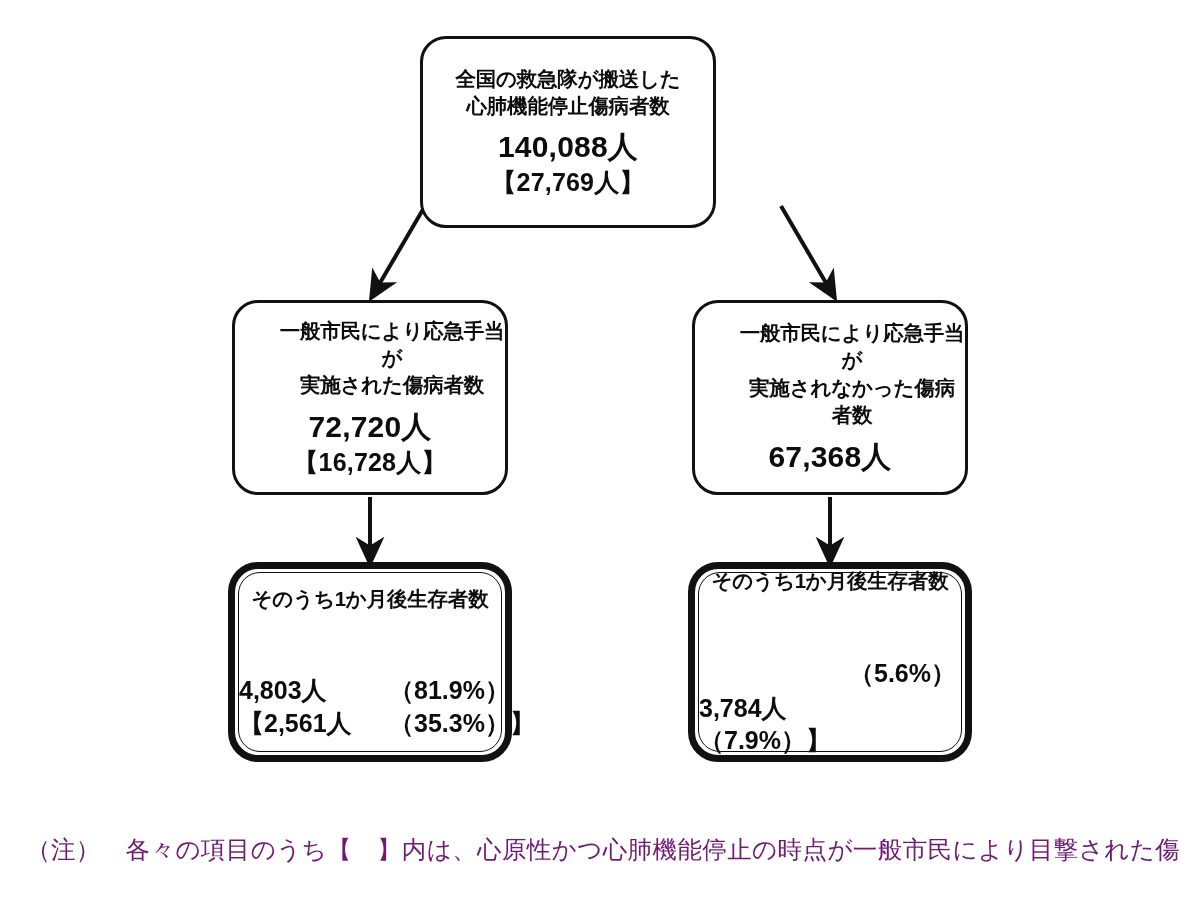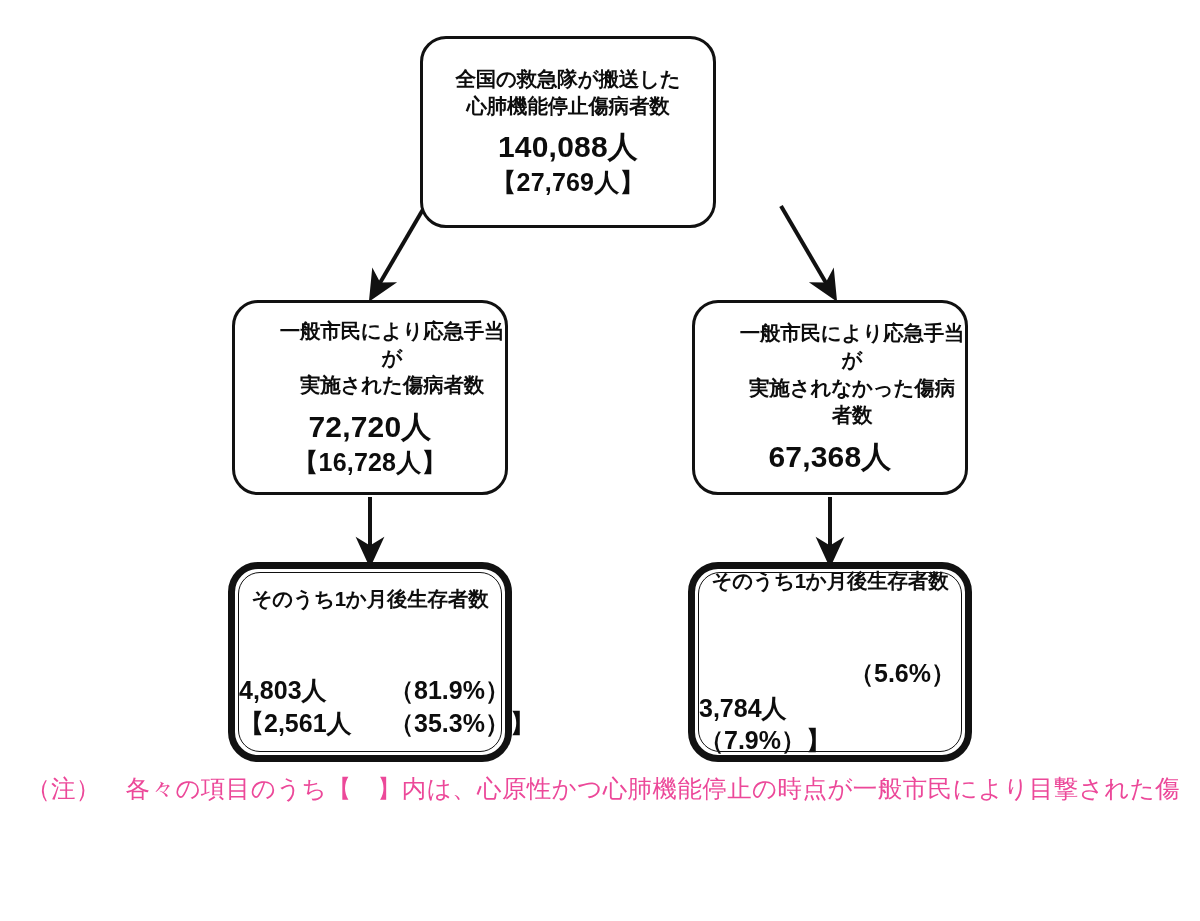--- a/index.html
+++ b/index.html
@@ -112,26 +112,26 @@
   .survivor-row .pct { display: inline-block; text-align: left; }
 
   #box-bot-left .survivor-row .count { width: 150px; }
   #box-bot-left .survivor-row .pct { width: 112px; }
   #box-bot-right .survivor-row .count { width: 150px; margin-top: 35px; }
   #box-bot-right .survivor-row .pct { width: 112px; }
 
   #footnote {
     position: absolute;
     left: 26px;
-    top: 764px;
+    top: 825px;
     width: 1158px;
     font-family: "Liberation Serif", "DejaVu Serif", serif;
     font-size: 24.5px;
     line-height: 2.05;
-    color: #ec4899;
+    color: #701a75;
   }
   .fn-line { white-space: pre; letter-spacing: 0.4px; }
   .fn-line.indent { padding-left: 84px; }
 </style>
 </head>
 <body>
 
 <div id="diagram-canvas">
 
   <svg class="flow-svg" viewBox="0 0 1200 921" xmlns="http://www.w3.org/2000/svg">

